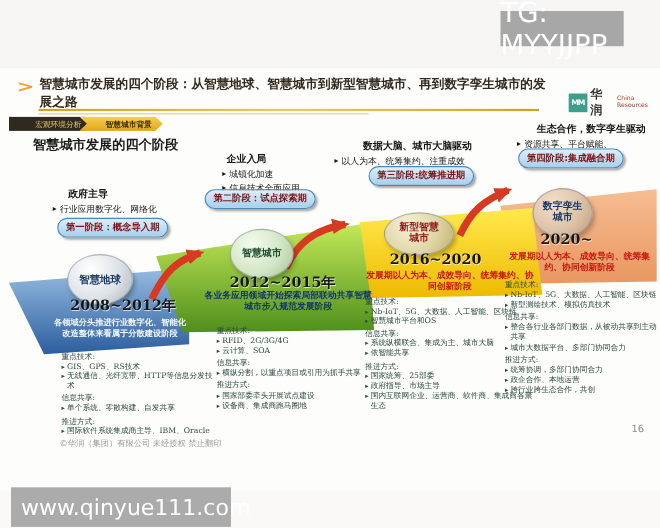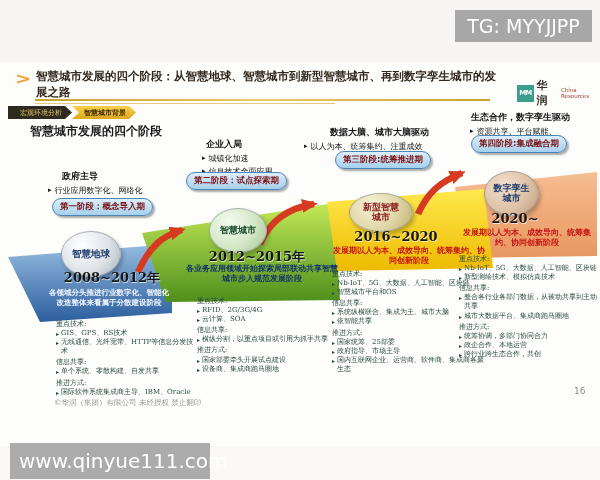--- a/index.html
+++ b/index.html
@@ -6,41 +6,41 @@
   html,body { background:#e9e9e9; }
   #stage {
     position:relative; width:600px; height:480px; overflow:hidden;
     background:#fdfdfc; font-family:"DejaVu Sans", sans-serif;
   }
   .abs { position:absolute; }
   .topstrip { left:0; top:0; width:600px; height:62px; background:#f6f5f3; }
   .bottomstrip { left:0; top:446px; width:600px; height:34px; background:#faf9f7; }
 
   
-  .wm-top { left:455px; top:10px; width:137px; height:32px; background:#a7a7a7;
-    color:#fff; font-size:19px; display:flex; align-items:center; justify-content:center; }
+  .wm-top { left:455px; top:10px; width:112px; height:32px; background:#a7a7a7;
+    color:#fff; font-size:25px; display:flex; align-items:center; justify-content:center; }
   .wm-bottom { left:10px; top:443px; width:200px; height:36px; background:#ababab;
     color:#fff; font-size:20px; display:flex; align-items:center; padding-left:9px; }
 
   
   .chevron { left:17px; top:70px; color:#f0a23a; font-weight:bold; font-size:15px;
     transform:scaleX(1.3); }
   .title { left:36px; top:69px; width:470px; font-weight:bold; font-size:11.5px;
     line-height:1.35; color:#33291c; }
   .goldline1 { left:35px; top:99px; width:455px; height:2px;
     background:linear-gradient(to right,#c9a227,#e8c96a,#c9a227); }
   .goldline2 { left:35px; top:103px; width:300px; height:1px; background:#d8b44a; opacity:.7; }
   .logo { left:517px; top:78px; display:flex; align-items:center; gap:3px; }
   .logo-icon { width:17px; height:17px; background:#3d9e8c; color:#fff; font-size:7px;
     font-weight:bold; display:flex; align-items:center; justify-content:center; letter-spacing:-1px; }
   .logo-cn { font-family:"DejaVu Serif",serif; font-weight:bold; font-size:11px; color:#3a332c; }
   .logo-en { width:40px; font-size:5.5px; line-height:1.15; color:#9c3b2a; }
 
   .crumb { top:106px; height:13px; display:flex; align-items:center; font-size:7px;
-    padding:0 10px 0 12px; white-space:nowrap; }
+    padding:0 10px 0 24px; white-space:nowrap; }
   .crumb1 { left:8px; background:#2e2a20; color:#e8c96a;
     clip-path:polygon(0 0, calc(100% - 7px) 0, 100% 50%, calc(100% - 7px) 100%, 0 100%); }
   .crumb2 { left:72px; background:linear-gradient(#f7d14a,#dfa61e); color:#3a2c00; font-weight:bold;
     clip-path:polygon(0 0, calc(100% - 7px) 0, 100% 50%, calc(100% - 7px) 100%, 0 100%, 7px 50%); }
 
   .section-title { left:30px; top:123px; font-weight:bold; font-size:12px; color:#1c1c1c; }
 
   
   .ann { position:absolute; color:#141414; }
   .ann-title { font-weight:bold; font-size:9px; }
@@ -193,21 +193,21 @@
       </div>
   </div>
   <div class="ann" style="left:304px;top:126px;width:152px">
     <div class="ann-title" style="margin-left:26px">数据大脑、城市大脑驱动</div>
     <div class="ann-row">
         <span class="bul">▸</span>
         <span>以人为本、统筹集约、注重成效</span>
       </div>
   </div>
   <div class="ann" style="left:470px;top:111px;width:130px">
-    <div class="ann-title" style="margin-left:1px">生态合作，数字孪生驱动</div>
+    <div class="ann-title" style="margin-left:18px">生态合作，数字孪生驱动</div>
     <div class="ann-row">
         <span class="bul">▸</span>
         <span>资源共享、平台赋能、</span>
       </div>
   </div>
 
   <div class="pill" style="left:52px;top:198px">第一阶段：概念导入期</div>
   <div class="pill" style="left:186px;top:172px">第二阶段：试点探索期</div>
   <div class="pill" style="left:335px;top:151px">第三阶段:统筹推进期</div>
   <div class="pill" style="left:471px;top:135px">第四阶段:集成融合期</div>
@@ -304,21 +304,21 @@
         <span class="bul3">▸</span>
         <span>新型测绘技术、模拟仿真技术</span>
       </div>
     <div class="dhead">信息共享:</div>
     <div class="ditem">
         <span class="bul3">▸</span>
         <span>整合各行业各部门数据，从被动共享到主动共享</span>
       </div>
     <div class="ditem">
         <span class="bul3">▸</span>
-        <span>城市大数据平台、集成商跑马圈地</span>
+        <span>城市大数据平台、多部门协同合力</span>
       </div>
     <div class="dhead">推进方式:</div>
     <div class="ditem">
         <span class="bul3">▸</span>
         <span>统筹协调，多部门协同合力</span>
       </div>
     <div class="ditem">
         <span class="bul3">▸</span>
         <span>政企合作、本地运营</span>
       </div>

